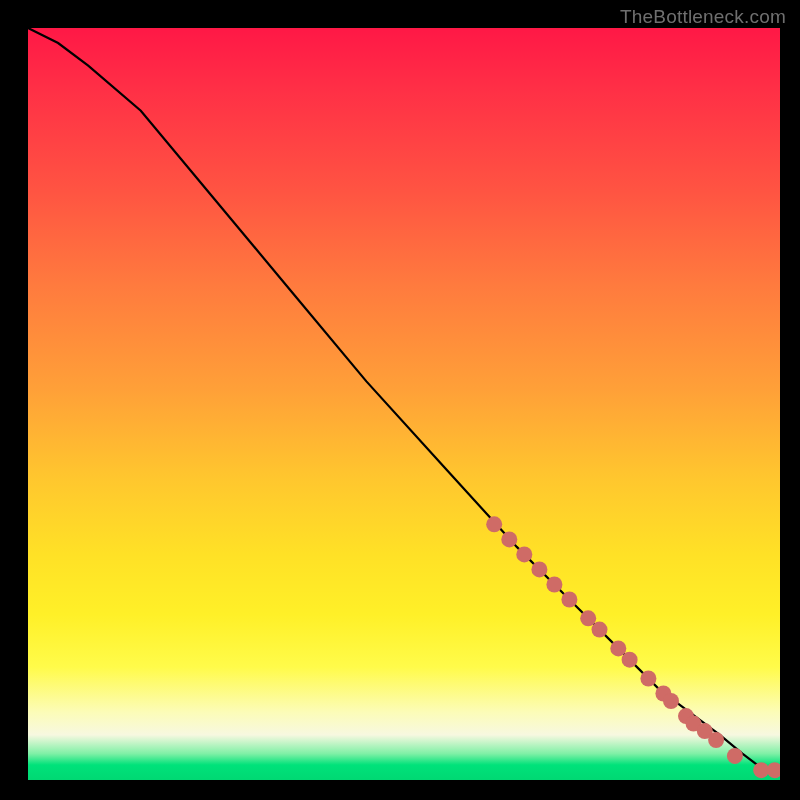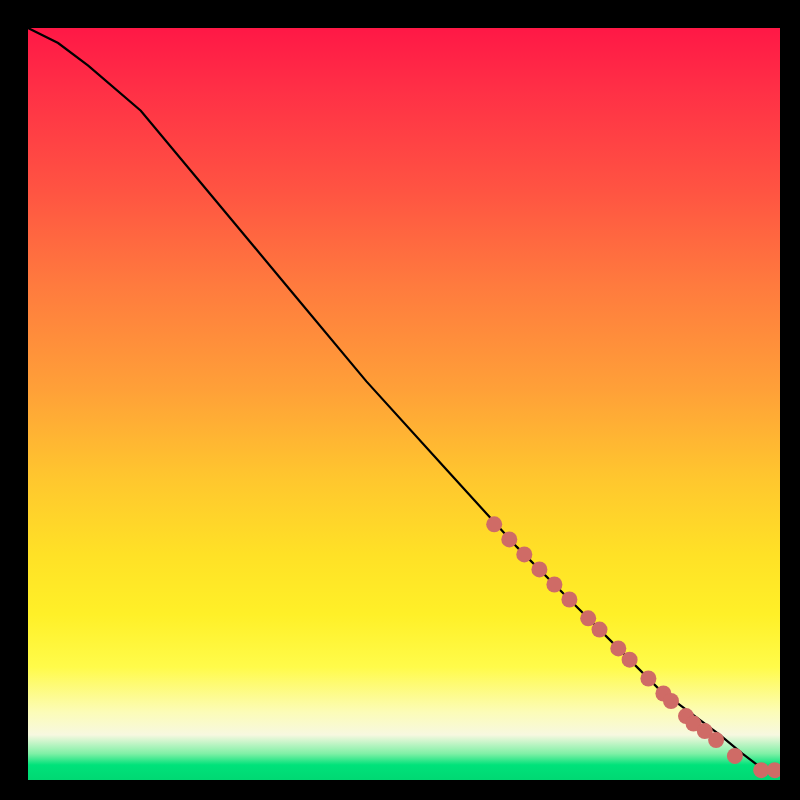--- a/index.html
+++ b/index.html
@@ -60,20 +60,21 @@
     font-size: 19px;
     letter-spacing: 0.2px;
     user-select: none;
   }
 </style>
 </head>
 <body>
 
 <div class="stage">
 
+  <div class="watermark">TheBottleneck.com</div>
 
   <div class="plot">
     <div class="gradient"></div>
     <svg class="curve" viewBox="0 0 752 752" preserveAspectRatio="none">
       <path id="curve-path" fill="none" stroke="#000000" stroke-width="2.2" stroke-linecap="round" d="M0.0 0.0 L30.1 15.0 L60.2 37.6 L112.8 82.7 L188.0 173.0 L263.2 263.2 L338.4 353.4 L413.6 436.2 L488.8 518.9 L541.4 571.5 L586.6 616.6 L631.7 661.8 L661.8 684.3 L691.8 706.9 L714.4 725.7 L729.4 737.0 L740.7 742.2 L752.0 743.0"></path>
       <g id="scatter-group">
           <circle cx="466.2" cy="496.3" r="8" fill="#cf6b66"></circle>
           <circle cx="481.3" cy="511.4" r="8" fill="#cf6b66"></circle>
           <circle cx="496.3" cy="526.4" r="8" fill="#cf6b66"></circle>
           <circle cx="511.4" cy="541.4" r="8" fill="#cf6b66"></circle>

